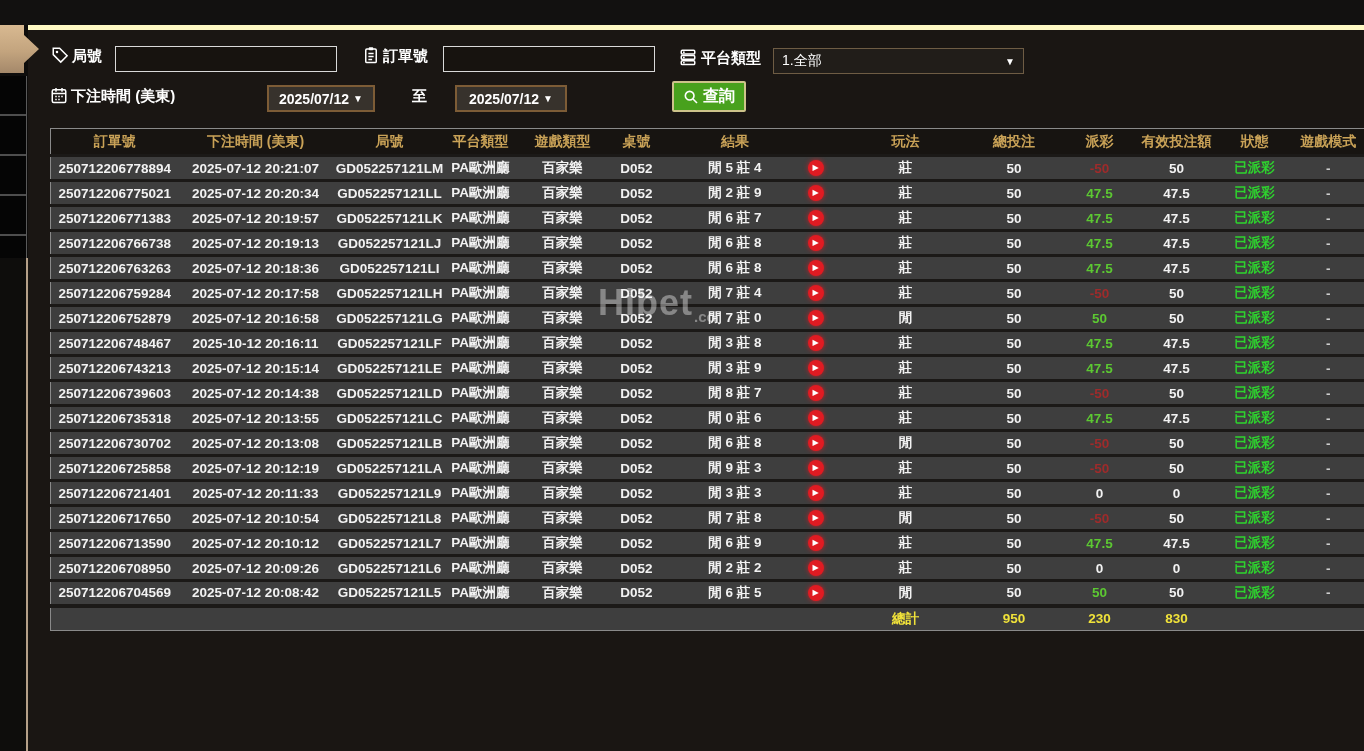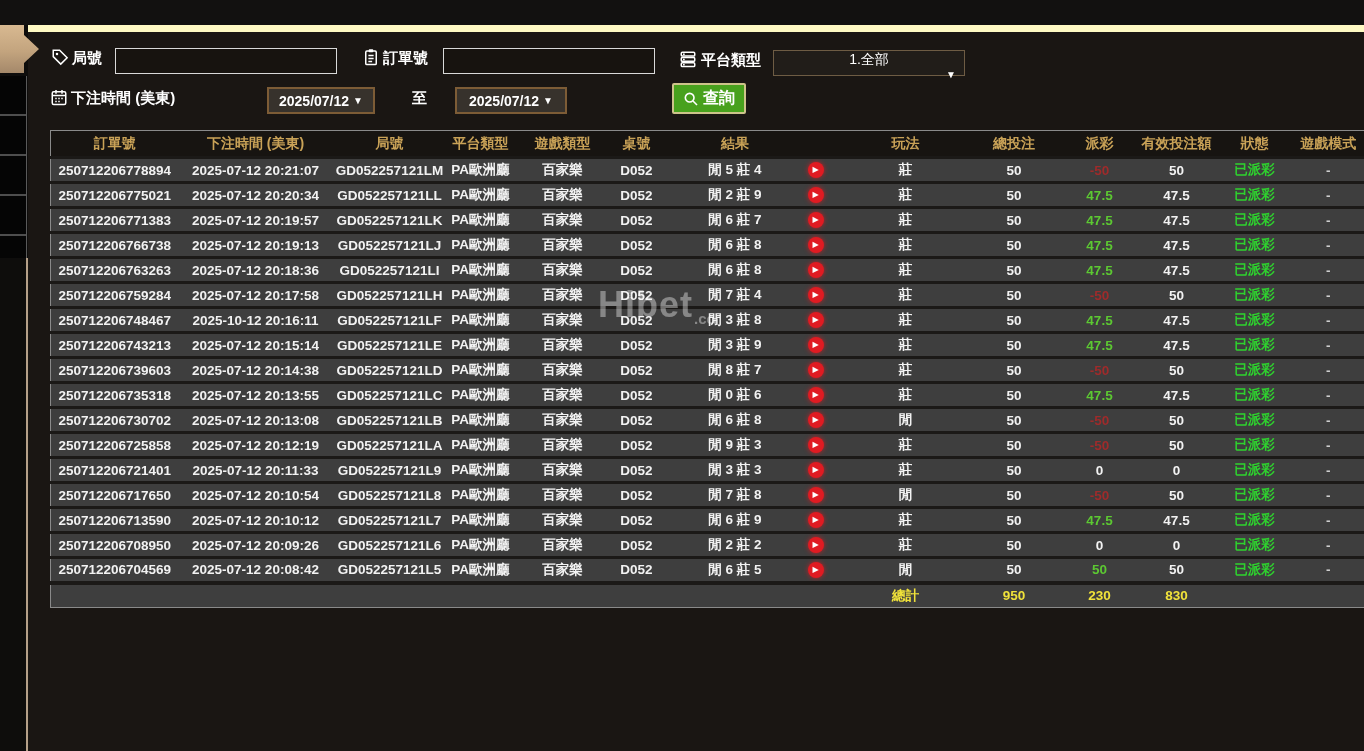--- a/index.html
+++ b/index.html
@@ -5,21 +5,21 @@
   * { margin:0; padding:0; box-sizing:border-box; }
   html,body { background:#000; }
   .page {
     position:relative; width:1364px; height:751px; overflow:hidden;
     background:#0e0d0c; font-family:"Liberation Sans","DejaVu Sans",sans-serif;
   }
   
   .top-strip { position:absolute; left:0; top:0; width:1364px; height:25px; background:#121110; }
   
   .panel { position:absolute; left:28px; top:25px; right:0; bottom:0;
-           background:#1a1613; border-top:7px solid #fef9c3; }
+           background:#1a1613; border-top:5px solid #fef9c3; }
   
   .drawer-tab { position:absolute; left:0; top:25px; width:40px; height:48px; z-index:6;
     background:linear-gradient(180deg,#d8b991 0%,#c3a47e 55%,#a4886a 100%);
     clip-path:polygon(0 0,24px 0,24px 10px,39px 24px,24px 38px,24px 48px,0 48px); }
   .underlay-blocks { position:absolute; left:0; top:76px; width:27px; height:182px; z-index:5;
     background:repeating-linear-gradient(180deg,#050505 0 38px,#4e4e4e 38px 40px);
     border-right:1px solid #5a5a5a; }
   .v-line { position:absolute; left:26px; top:258px; width:2px; bottom:0; background:#b5a089; z-index:5; }
 
   
@@ -101,21 +101,21 @@
 
       <span class="ficon" style="left:651px;top:18px;">
         <svg viewBox="0 0 24 24" fill="none" stroke="#fff" stroke-width="2">
             <rect x="3" y="3" width="18" height="5" rx="1.5"></rect>
             <rect x="3" y="10" width="18" height="5" rx="1.5"></rect>
             <rect x="3" y="17" width="18" height="5" rx="1.5"></rect>
             <path d="M6.5 5.5h.01M6.5 12.5h.01M6.5 19.5h.01" stroke-linecap="round" stroke-width="2.4"></path>
           </svg>
       </span>
       <span class="flabel" style="left:673px;top:19px;">平台類型</span>
-      <div class="select-box" style="left:745px;top:18px;width:192px;flex-direction:column;">
+      <div class="select-box" style="left:745px;top:18px;width:251px;">
         <span>1.全部</span>
         <span class="caret">▼</span>
       </div>
 
       <span class="ficon" style="left:22px;top:56px;">
         <svg viewBox="0 0 24 24" fill="none" stroke="#fff" stroke-width="2">
             <rect x="3" y="5" width="18" height="17" rx="2"></rect>
             <path d="M3 10h18M8 2.5v5M16 2.5v5M7 14h2M11 14h2M15 14h2M7 18h2M11 18h2"></path>
           </svg>
       </span>
@@ -297,20 +297,40 @@
       </div>
     </td>
     <td>莊</td>
     <td>50</td>
     <td class="payout neg">-50</td>
     <td>50</td>
     <td class="status">已派彩</td>
     <td class="mode">-</td>
   </tr>
 
+  <tr>
+    <td>250712206752879</td>
+    <td>2025-07-12 20:16:58</td>
+    <td>GD052257121LG</td>
+    <td>PA歐洲廳</td>
+    <td>百家樂</td>
+    <td>D052</td>
+    <td class="result-cell">
+      <div class="result-flex">
+        <span class="result-text">閒 7 莊 0</span>
+        <span class="play-btn">▶</span>
+      </div>
+    </td>
+    <td>閒</td>
+    <td>50</td>
+    <td class="payout pos">50</td>
+    <td>50</td>
+    <td class="status">已派彩</td>
+    <td class="mode">-</td>
+  </tr>
 
   <tr>
     <td>250712206748467</td>
     <td>2025-10-12 20:16:11</td>
     <td>GD052257121LF</td>
     <td>PA歐洲廳</td>
     <td>百家樂</td>
     <td>D052</td>
     <td class="result-cell">
       <div class="result-flex">

